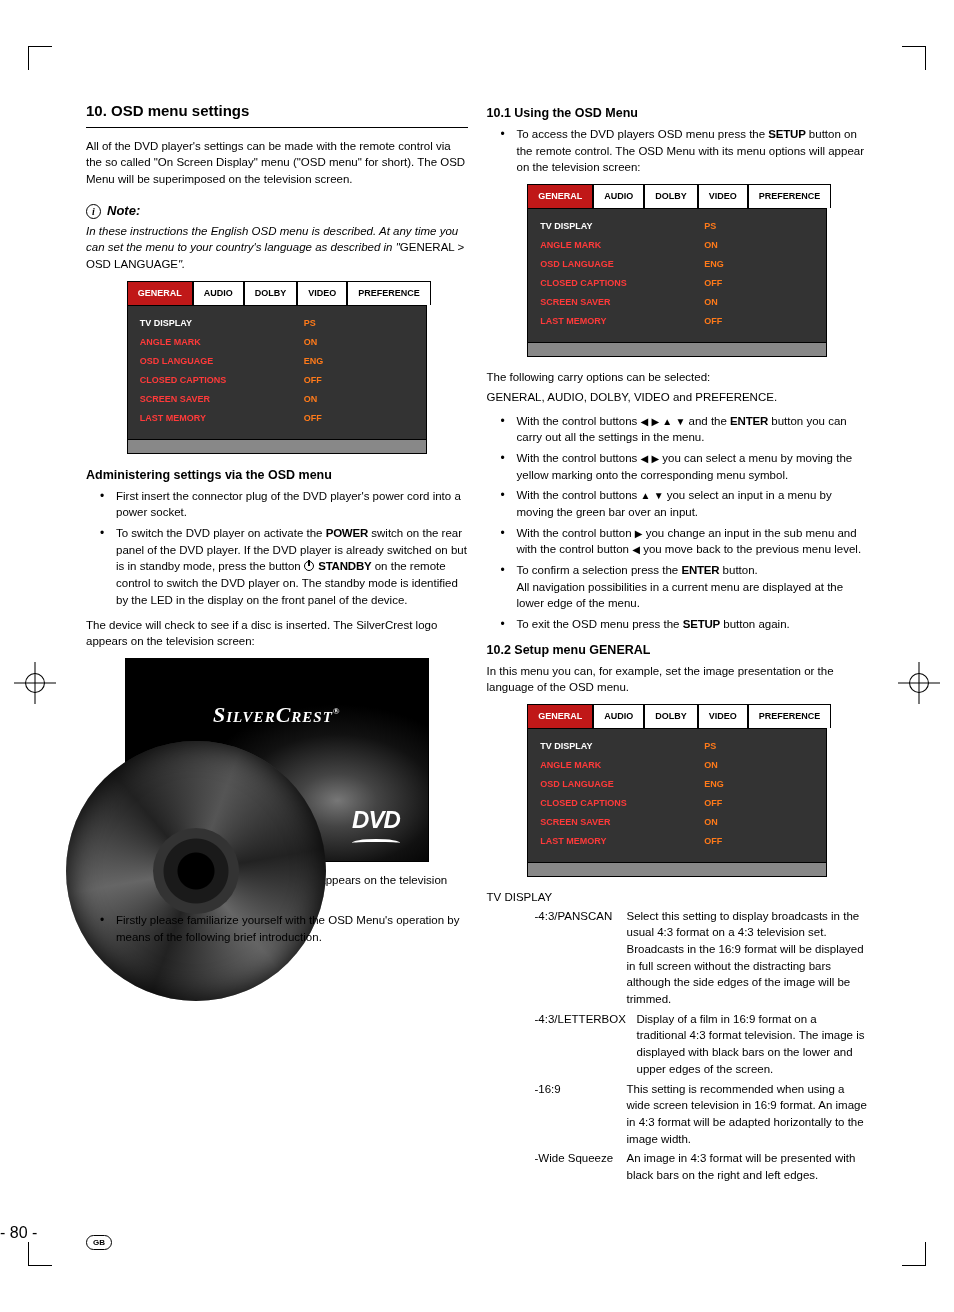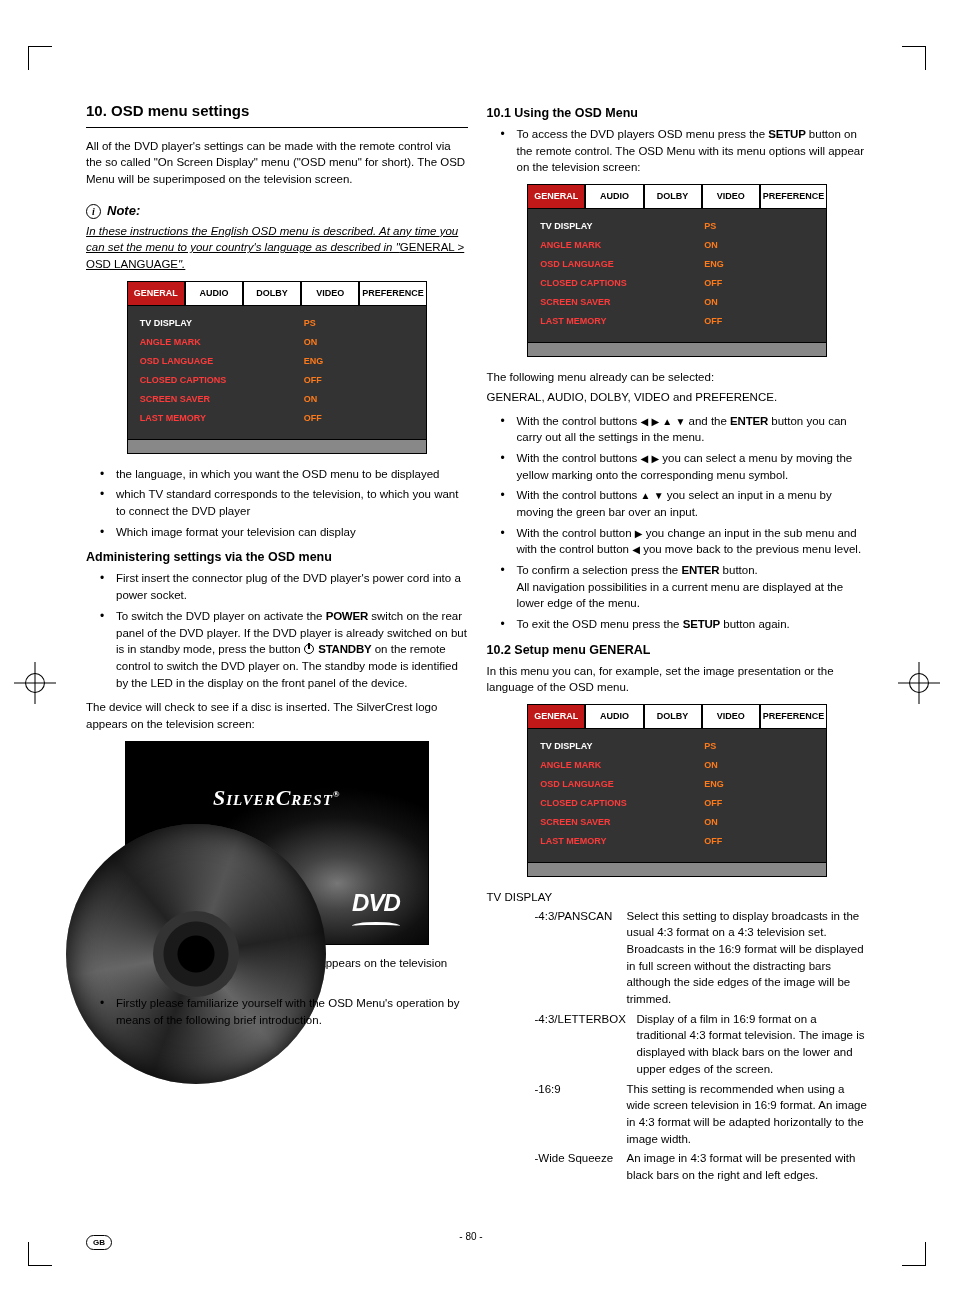--- a/index.html
+++ b/index.html
@@ -71,21 +71,21 @@
     gap: 6px;
     margin-top: 14px;
     margin-bottom: 2px;
   }
   .note-head .ico {
     display:inline-flex; width:15px; height:15px; border:1.2px solid #000; border-radius:50%;
     align-items:center; justify-content:center; font-family: Georgia, serif;
     font-style: italic; font-weight:bold; font-size:10px; line-height:1;
   }
   .note-head .lbl { font-style: italic; font-weight: bold; font-size: 13px; }
-  .note-body { font-style: italic; margin-bottom: 0; text-decoration: underline; }
+  .note-body { font-style: italic; margin-bottom: 0; }
   .note-body .plain { font-style: normal; }
   ul.bullets { list-style: none; margin: 4px 0 8px 14px; }
   ul.bullets > li { position: relative; padding-left: 16px; margin-bottom: 4px; }
   ul.bullets > li::before {
     content: "•"; position:absolute; left:0; top:0; font-size: 12px;
   }
   .kw { font-family: Arial, Helvetica, sans-serif; font-weight: bold; font-style: normal; font-stretch: condensed; letter-spacing: -0.2px;}
   .arrw { font-size: 10px; vertical-align: 0.5px; }
   .osd {
     width: 300px;
@@ -98,21 +98,21 @@
     font-size: 9px;
     font-weight: bold;
     color: #000;
   }
   .osd-tabs div {
     flex: 1;
     background: #fff;
     border: 1px solid #000;
     border-bottom: none;
     text-align: center;
-    padding: 5px 2px;
+    padding: 5px 10px;
   }
   .osd-tabs div.active {
     background: #c01818;
     color: #fff;
   }
   .osd-body {
     background: #333;
     border: 1px solid #000;
     padding: 8px 12px 8px 12px;
     min-height: 135px;
@@ -187,22 +187,21 @@
 
   .def-list { margin-top: 2px; }
   .def-row { display:flex; margin-bottom: 3px; margin-left: 48px; }
   .def-row .term { width: 92px; flex-shrink:0; }
   .def-row .desc { flex:1; }
 
   .footer {
     position: absolute;
     bottom: 68px;
     left:0; right:12px;
-    text-align:center;
-    font-size: 10px;
+    font-size: 16px;
   }
   .gb-badge {
     position:absolute;
     left: 86px; bottom: 62px;
     border: 1px solid #000;
     border-radius: 9px;
     font-size: 8px;
     padding: 0.5px 6px;
     font-weight: bold;
   }
@@ -296,25 +295,20 @@
             <span class="v">ON</span>
           </div>
         <div class="osd-row">
             <span class="k">LAST MEMORY</span>
             <span class="v">OFF</span>
           </div>
       </div>
       <div class="osd-foot"></div>
     </div>
 
-    <ul class="bullets">
-      <li>the language, in which you want the OSD menu to be displayed</li>
-      <li>which TV standard corresponds to the television, to which you want to connect the DVD player</li>
-      <li>Which image format your television can display</li>
-    </ul>
 
     <h3 class="subhead">Administering settings via the OSD menu</h3>
     <ul class="bullets">
       <li>First insert the connector plug of the DVD player's power cord into a power socket.</li>
       <li>
         <span>To switch the DVD player on activate the </span><span class="kw">POWER</span><span> switch on the rear panel of the DVD player. If the DVD player is already switched on but is in standby mode, press the button </span><span class="power-ico"></span> <span class="kw">STANDBY</span><span> on the remote control to switch the DVD player on. The standby mode is identified by the LED in the display on the front panel of the device.</span>
       </li>
     </ul>
     <p>The device will check to see if a disc is inserted. The SilverCrest logo appears on the television screen:</p>
 
@@ -370,21 +364,21 @@
             <span class="v">ON</span>
           </div>
         <div class="osd-row">
             <span class="k">LAST MEMORY</span>
             <span class="v">OFF</span>
           </div>
       </div>
       <div class="osd-foot"></div>
     </div>
 
-    <p>The following menu already can be selected:</p>
+    <p>The following carry options can be selected:</p>
     <p style="margin-top:-4px;">GENERAL, AUDIO, DOLBY, VIDEO and PREFERENCE.</p>
     <ul class="bullets">
       <li><span>With the control buttons </span><span class="arrw">◀</span> <span class="arrw">▶</span> <span class="arrw">▲</span> <span class="arrw">▼</span><span> and the </span><span class="kw">ENTER</span><span> button you can carry out all the settings in the menu.</span></li>
       <li><span>With the control buttons </span><span class="arrw">◀</span> <span class="arrw">▶</span><span> you can select a menu by moving the yellow marking onto the corresponding menu symbol.</span></li>
       <li><span>With the control buttons </span><span class="arrw">▲</span> <span class="arrw">▼</span><span> you select an input in a menu by moving the green bar over an input.</span></li>
       <li><span>With the control button </span><span class="arrw">▶</span> <span> you change an input in the sub menu and with the control button </span><span class="arrw">◀</span> <span> you move back to the previous menu level.</span></li>
       <li><span>To confirm a selection press the </span><span class="kw">ENTER</span><span> button.</span><br><span>All navigation possibilities in a current menu are displayed at the lower edge of the menu.</span></li>
       <li><span>To exit the OSD menu press the </span><span class="kw">SETUP</span><span> button again.</span></li>
     </ul>
 

